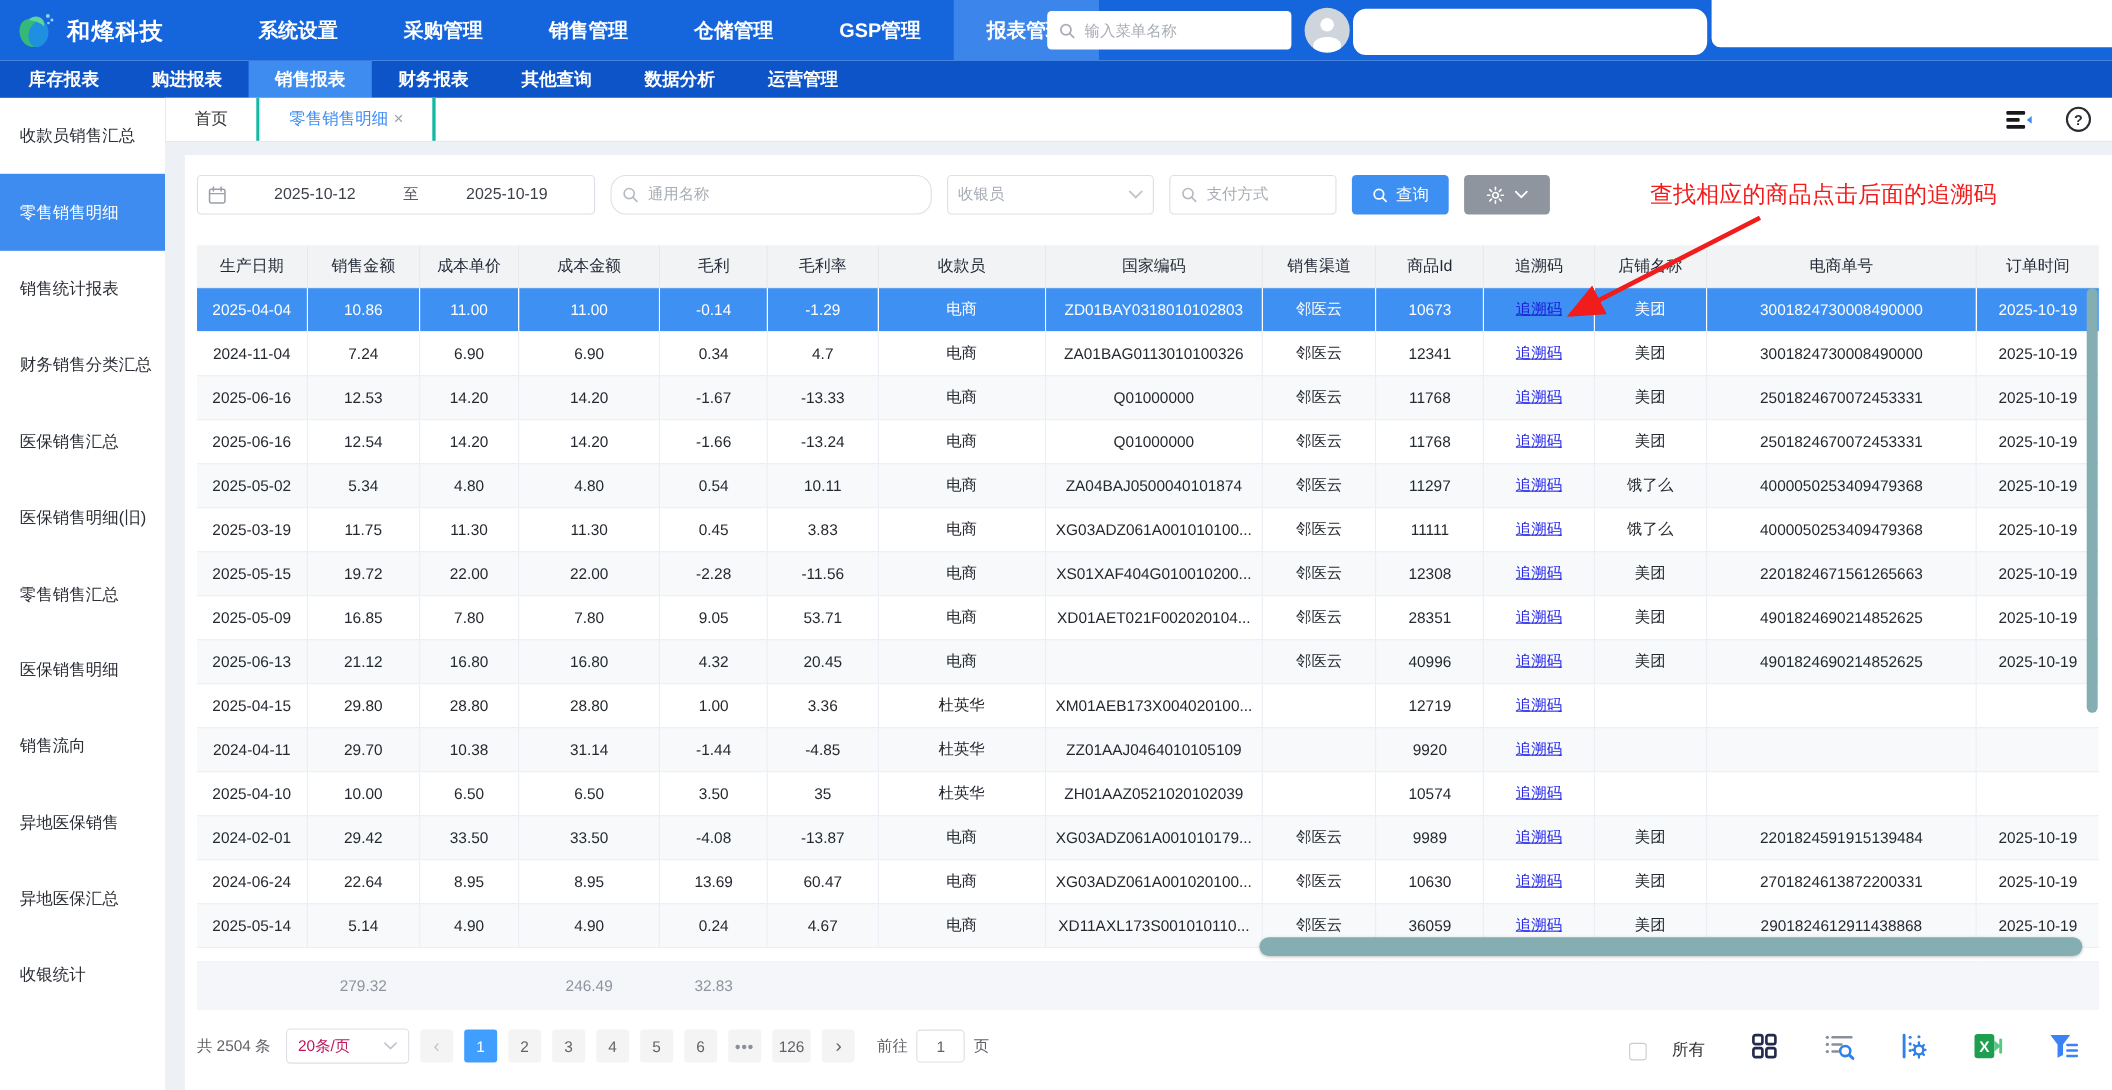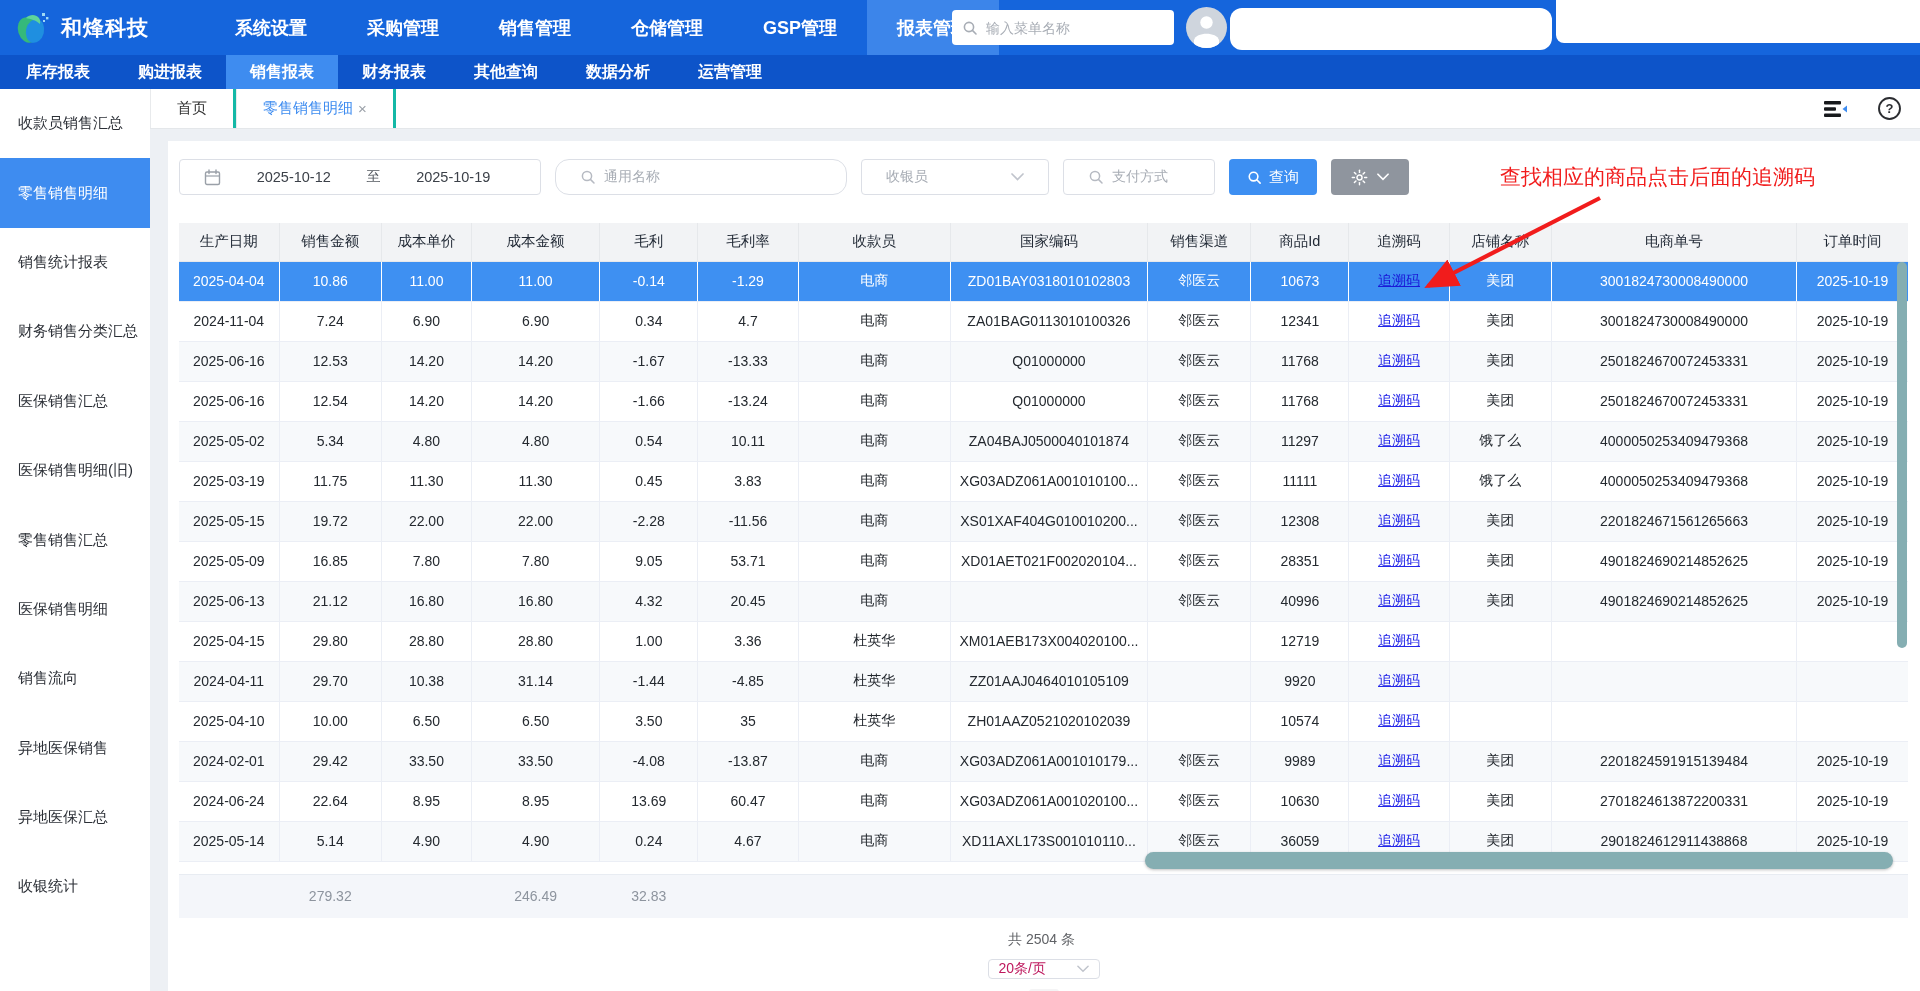--- a/index.html
+++ b/index.html
@@ -39,21 +39,21 @@
   .tab { display:flex; align-items:center; padding:0 26px; font-size:15px; color:#333; border-right:3px solid #14b8a6; border-left:1px solid #e8eaec; cursor:pointer; background:#fff; }
   .tab.active { color:#3e8cf0; gap:5px; }
   .tab .close { color:#9aa0a8; font-size:15px; }
   .tabbar-icons { position:absolute; right:18px; top:0; height:100%; display:flex; align-items:center; gap:28px; }
 
   
   .panel { margin:12px 0 0 18px; background:#fff; flex:1; padding:18px 12px 0 11px; position:relative; min-width:0; }
 
   
   .filters { display:flex; gap:14px; height:36px; align-items:center; }
-  .f-box { height:36px; border:1px solid #dcdfe6; border-radius:4px; background:#fff; display:flex; align-items:center; padding:0 24px; gap:8px; color:#a8adb5; font-size:14px; }
+  .f-box { height:36px; border:1px solid #dcdfe6; border-radius:4px; background:#fff; display:flex; align-items:center; padding:0 9px; gap:8px; color:#a8adb5; font-size:14px; }
   .f-date { width:362px; color:#4a4f57; gap:10px; }
   .f-date .sep { color:#555a61; }
   .f-date .dval { font-size:14.5px; color:#3c4149; flex:1; text-align:center; }
   .f-name { width:292px;border-radius:14px; }
   .f-select { width:188px; justify-content:space-between; }
   .f-pay { width:152px; }
   .btn-query { height:36px; width:88px; border:none; border-radius:4px; background:#3d8ff2; color:#fff; font-size:15px; display:flex; align-items:center; justify-content:center; gap:7px; cursor:pointer; }
   .btn-gear { height:36px; width:78px; border:none; border-radius:4px; background:#8f959e; color:#fff; display:flex; align-items:center; justify-content:center; gap:9px; cursor:pointer; }
 
   
@@ -71,21 +71,21 @@
   tr.hl a.trace { color:#1a1ad8; }
 
   .sum-table td { height:44px; background:#f4f6fa; color:#8d949e; font-size:14px; border:none; border-top:1px solid #e8ecf2; }
   .spacer { height:12px; background:#fff; }
 
   
   .hscroll { position:absolute; left:966px; top:629px; width:748px; height:17px; border-radius:9px; background:#85aeb2; box-shadow:0 1px 3px rgba(0,0,0,.25); z-index:4; }
   .vscroll { position:absolute; right:1px; top:39px; width:10px; height:386px; border-radius:5px; background:#85aeb2; z-index:4; }
 
   
-  .pager { display:flex; align-items:center; margin-top:13px; height:40px; gap:10px; color:#606266; font-size:14px;flex-direction:column; }
+  .pager { display:flex; align-items:center; margin-top:13px; height:40px; gap:10px; color:#606266; font-size:14px; }
   .pg-total { margin-right:4px; color:#606266; }
   .pg-size { width:112px; height:32px; border:1px solid #dcdfe6; border-radius:4px; display:flex; align-items:center; justify-content:space-between; padding:0 10px; color:#be185d; cursor:pointer; background:#fff; }
   .pg-btn { min-width:30px; height:30px; border-radius:3px; background:#f4f4f5; display:flex; align-items:center; justify-content:center; font-size:14px; color:#606266; cursor:pointer; padding:0 6px; }
   .pg-btn.prev { color:#c0c4cc; font-size:17px; }
   .pg-btn.next { font-size:17px; }
   .pg-btn.active { background:#409eff; color:#fff; }
   .pg-btn.dots { letter-spacing:1px; font-weight:bold; color:#8a8f99; }
   .pg-goto { display:flex; align-items:center; gap:8px; margin-left:10px; }
   .pg-goto input { width:44px; height:30px; border:1px solid #dcdfe6; border-radius:4px; text-align:center; font-size:14px; color:#606266; outline:none; }
 

